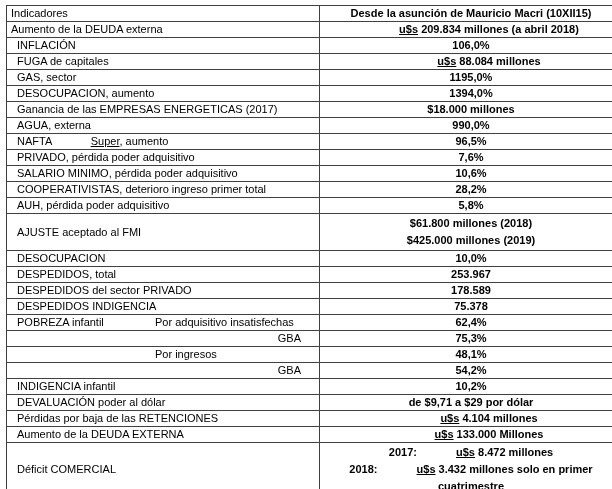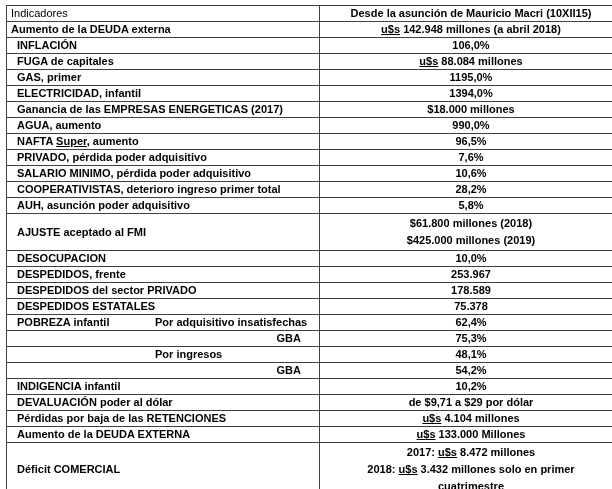--- a/index.html
+++ b/index.html
@@ -30,21 +30,21 @@
   table.indicators td {
     border: 1px solid #404040;
     padding: 0px 4px;
     font-size: 11px;
     line-height: 15px;
     height: 15px;
     vertical-align: middle;
     white-space: nowrap;
     overflow: hidden;
   }
-  .col-label { width: 304px; font-weight: bold; }
+  .col-label { width: 304px; }
   .col-value { width: 294px; }
 
   .hdr td {
     font-size: 11px;
     font-weight: normal;
     height: 17px;
     line-height: 17px;
   }
   .hdr .col-value {
     text-align: center;
@@ -58,20 +58,21 @@
     text-align: center;
   }
   .val.bold {
     font-weight: bold;
   }
   .lbl {
     text-align: left;
   }
   .u {
     text-decoration: underline;
+    margin-left: 36px;
   }
   .indent-1 { padding-left: 10px !important; }
 
   
   .lbl-split {
     display: flex;
     width: 100%;
     justify-content: flex-end;
   }
   .lbl-split .a {
@@ -106,50 +107,50 @@
 <div class="sheet">
   <table class="indicators">
     <tbody>
       <tr class="hdr">
         <td class="col-label lbl">Indicadores</td>
         <td class="col-value">Desde la asunción de  Mauricio Macri (10XII15)</td>
       </tr>
 
       <tr>
         <td class="col-label lbl">Aumento de la DEUDA externa</td>
-        <td class="col-value val bold"><span class="u">u$s</span> <span>142.948  millones (a abril 2018)</span></td>
+        <td class="col-value val bold"><span class="u">u$s</span> <span>209.834  millones (a abril 2018)</span></td>
       </tr>
 
       <tr>
         <td class="col-label lbl indent-1">INFLACIÓN</td>
         <td class="col-value val bold">106,0%</td>
       </tr>
 
       <tr>
         <td class="col-label lbl indent-1">FUGA de capitales</td>
         <td class="col-value val bold"><span class="u">u$s</span> <span>88.084 millones</span></td>
       </tr>
 
       <tr>
-        <td class="col-label lbl indent-1">GAS, primer</td>
+        <td class="col-label lbl indent-1">GAS, sector</td>
         <td class="col-value val bold">1195,0%</td>
       </tr>
 
       <tr>
-        <td class="col-label lbl indent-1">ELECTRICIDAD, infantil</td>
+        <td class="col-label lbl indent-1">DESOCUPACION, aumento</td>
         <td class="col-value val bold">1394,0%</td>
       </tr>
 
       <tr>
         <td class="col-label lbl indent-1">Ganancia de las EMPRESAS ENERGETICAS (2017)</td>
         <td class="col-value val bold">$18.000 millones</td>
       </tr>
 
       <tr>
-        <td class="col-label lbl indent-1">AGUA, aumento</td>
+        <td class="col-label lbl indent-1">AGUA, externa</td>
         <td class="col-value val bold">990,0%</td>
       </tr>
 
       <tr>
         <td class="col-label lbl indent-1">NAFTA <span class="u">Super</span>, aumento</td>
         <td class="col-value val bold">96,5%</td>
       </tr>
 
       <tr>
         <td class="col-label lbl indent-1">PRIVADO, pérdida poder adquisitivo</td>
@@ -160,51 +161,51 @@
         <td class="col-label lbl indent-1">SALARIO MINIMO, pérdida poder adquisitivo</td>
         <td class="col-value val bold">10,6%</td>
       </tr>
 
       <tr>
         <td class="col-label lbl indent-1">COOPERATIVISTAS, deterioro ingreso primer total</td>
         <td class="col-value val bold">28,2%</td>
       </tr>
 
       <tr>
-        <td class="col-label lbl indent-1">AUH, asunción poder adquisitivo</td>
+        <td class="col-label lbl indent-1">AUH, pérdida poder adquisitivo</td>
         <td class="col-value val bold">5,8%</td>
       </tr>
 
       <tr>
         <td class="col-label lbl indent-1 tall-2">AJUSTE aceptado al FMI</td>
         <td class="col-value val bold tall-2">
           <div class="stack">
             <div class="nowrapline">$61.800 millones (2018)</div>
             <div class="nowrapline">$425.000 millones (2019)</div>
           </div>
         </td>
       </tr>
 
       <tr>
         <td class="col-label lbl indent-1">DESOCUPACION</td>
         <td class="col-value val bold">10,0%</td>
       </tr>
 
       <tr>
-        <td class="col-label lbl indent-1">DESPEDIDOS, frente</td>
+        <td class="col-label lbl indent-1">DESPEDIDOS, total</td>
         <td class="col-value val bold">253.967</td>
       </tr>
 
       <tr>
         <td class="col-label lbl indent-1">DESPEDIDOS del sector PRIVADO</td>
         <td class="col-value val bold">178.589</td>
       </tr>
 
       <tr>
-        <td class="col-label lbl indent-1">DESPEDIDOS ESTATALES</td>
+        <td class="col-label lbl indent-1">DESPEDIDOS INDIGENCIA</td>
         <td class="col-value val bold">75.378</td>
       </tr>
 
       <tr>
         <td class="col-label lbl indent-1">
           <div class="lbl-split">
             <span class="a">POBREZA infantil</span>
             <span class="b">Por adquisitivo insatisfechas</span>
           </div>
         </td>

